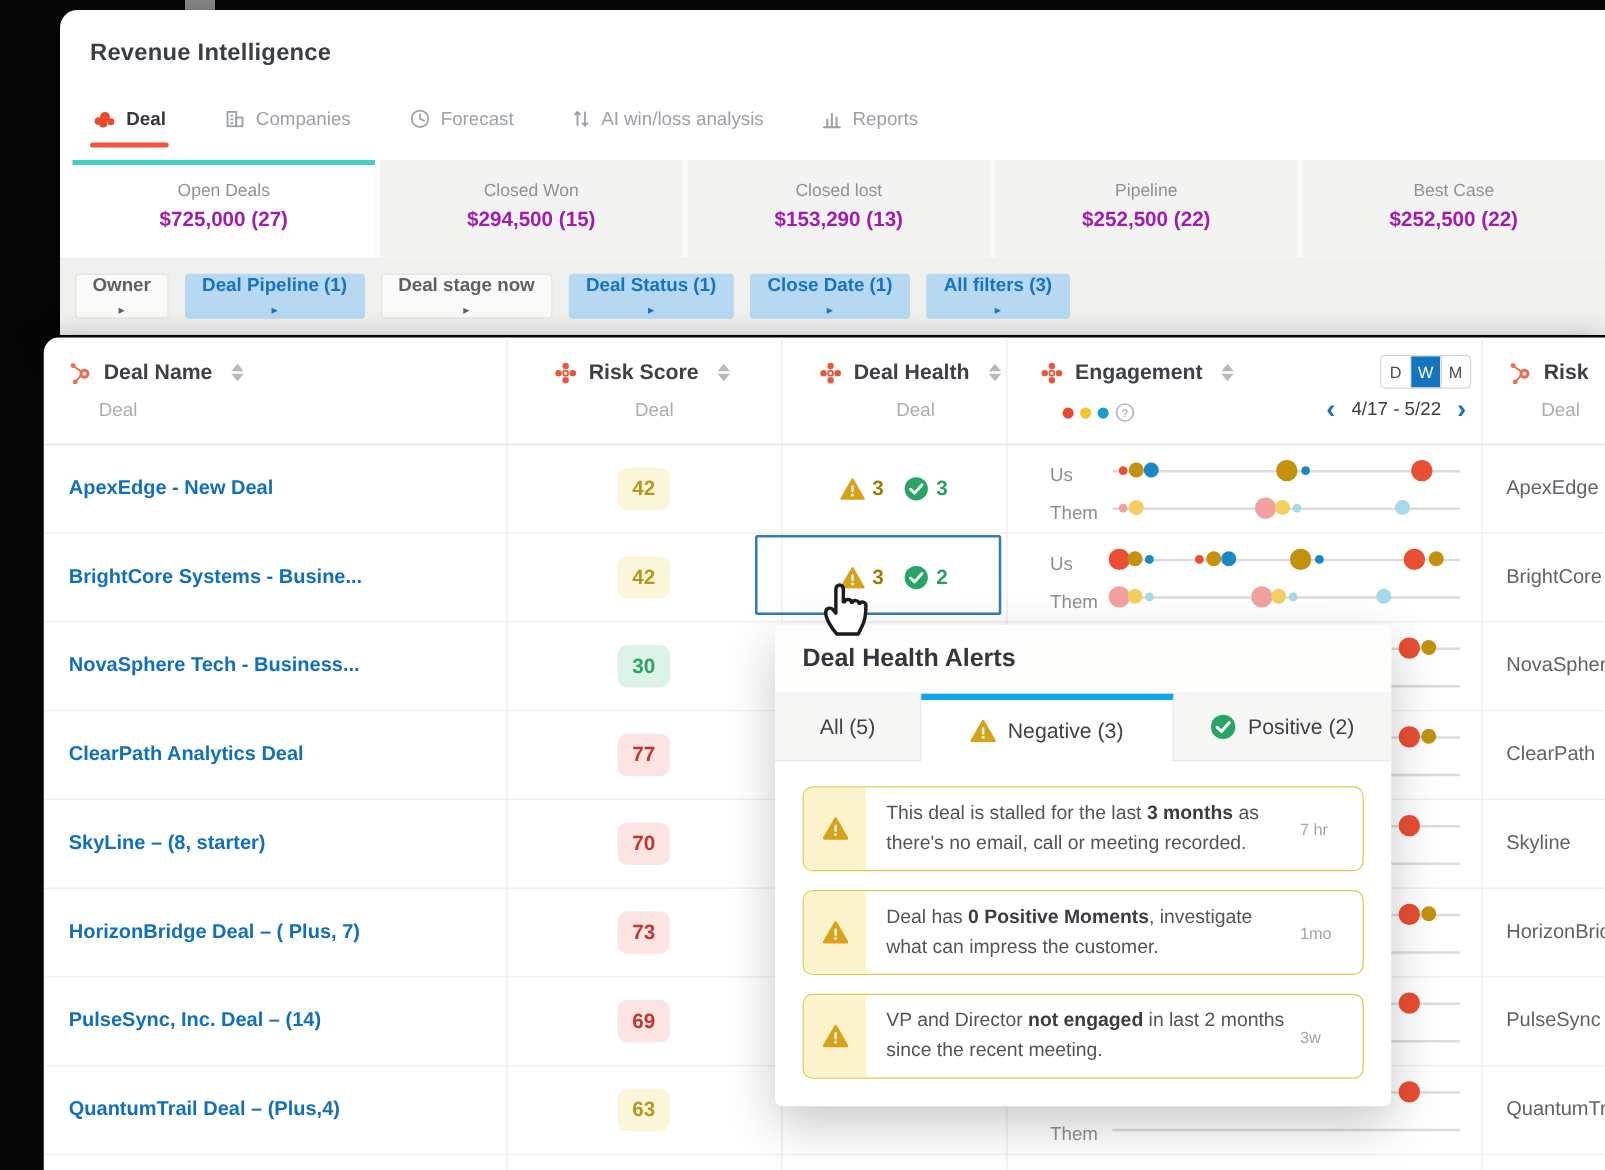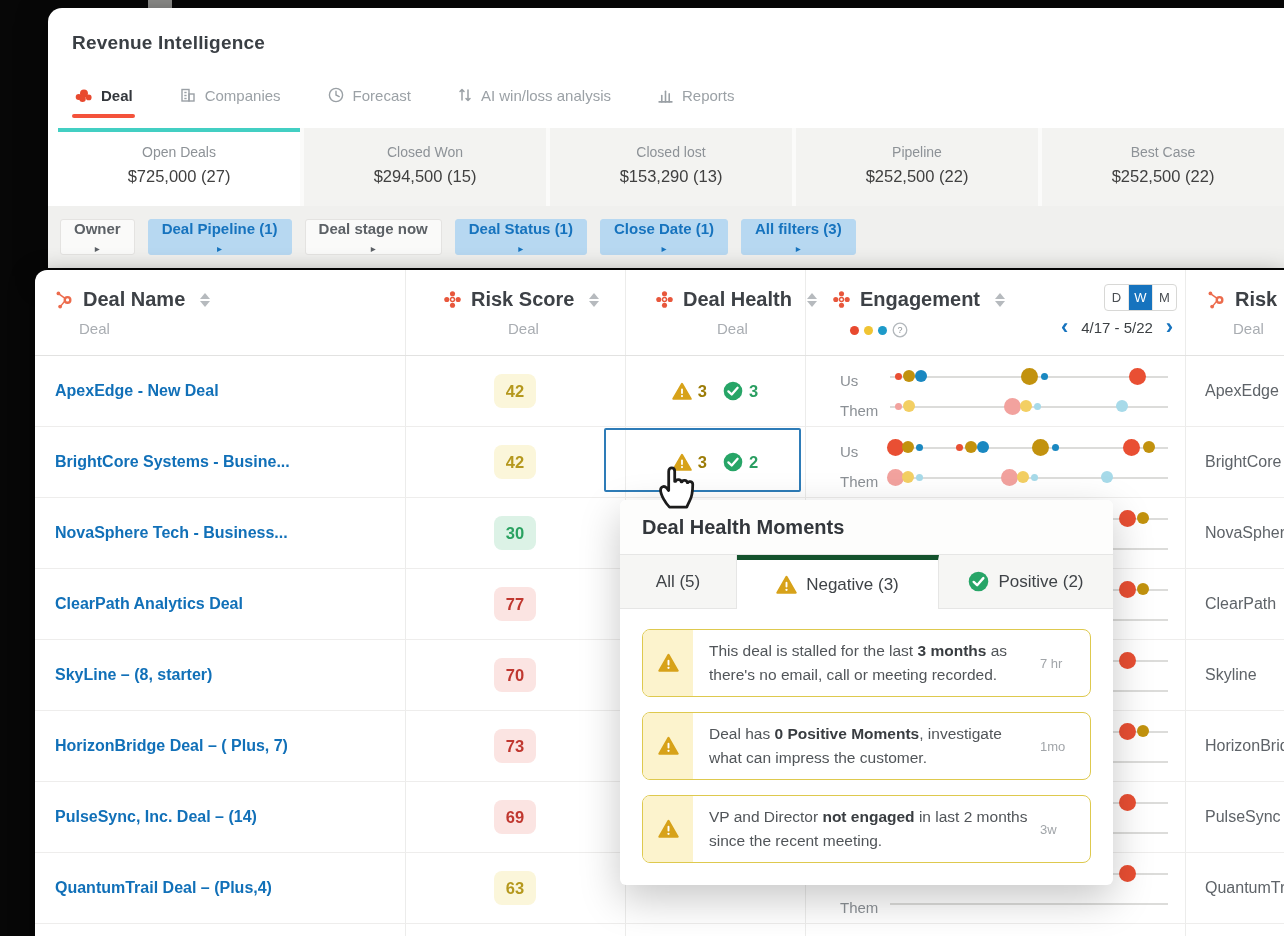--- a/index.html
+++ b/index.html
@@ -15,42 +15,42 @@
   .nav{position:absolute;left:26px;top:78px;display:flex;gap:46px;align-items:center;}
   .nav-tab{position:relative;display:flex;align-items:center;gap:8px;font-size:15px;color:#9ba1a6;cursor:pointer;white-space:nowrap;}
   .nav-tab.active{color:#33373c;font-weight:700;}
   .nav-tab.active::after{content:"";position:absolute;left:-2px;right:-2px;bottom:-14px;height:4px;background:#f4523b;border-radius:2px;}
   .nav-tab .ico{display:inline-flex;}
 
   .summary{position:absolute;left:10px;right:0;top:120px;height:78px;display:flex;gap:4px;background:#fbfbfa;text-align:center;}
   .sum-card{flex:1;background:#f3f3f1;border-top:4px solid transparent;padding:12px 20px 0 20px;box-sizing:border-box;cursor:pointer;}
   .sum-card.active{background:#fff;border-top-color:#43cfc3;}
   .sum-label{font-size:14px;color:#8d9297;margin-bottom:7px;}
-  .sum-value{font-size:16.5px;font-weight:400;color:#404040;}
+  .sum-value{font-size:16.5px;font-weight:700;color:#a21caf;}
 
   .filterbar{position:absolute;left:0;right:0;top:198px;height:62px;background:#f0f0ee;display:flex;align-items:center;padding-left:12px;gap:13px;box-sizing:border-box;}
   .search{position:relative;width:292px;height:36px;background:#fff;border:1px solid #ddddda;border-radius:3px;box-sizing:border-box;flex:none;}
   .search input{border:none;outline:none;background:transparent;width:250px;height:32px;margin:1px 0 0 12px;font-size:13.5px;color:#5c6166;font-family:inherit;}
   .search input::placeholder{color:#a9adb2;}
   .s-ico{position:absolute;right:10px;top:9px;}
   .fbtns{display:flex;gap:13px;align-items:center;}
   .fbtn{height:34px;display:inline-flex;align-items:center;gap:7px;padding:0 13px;border-radius:3px;
         background:#fafaf9;border:1px solid #e4e3e1;color:#5c6166;font-size:15px;font-weight:600;cursor:pointer;white-space:nowrap;flex-direction:column;}
   .fbtn.blue{background:#b7d8f1;border-color:#b7d8f1;color:#1673be;font-weight:700;}
   .fbtn .caret{font-size:10px;line-height:1;}
 
   
   .table-card{position:absolute;left:35px;top:270px;width:1249px;height:700px;background:#fff;
               border-radius:12px 0 0 0;box-shadow:0 6px 26px rgba(0,0,0,.45);overflow:hidden;}
   .vline{position:absolute;top:0;bottom:0;width:1px;background:#ececeb;}
   .v1{left:370px}.v2{left:590px}.v3{left:770px}.v4{left:1150px}
   .thead{position:absolute;left:0;top:0;width:100%;height:86px;border-bottom:1px solid #e2e2e1;box-sizing:border-box;}
   .hc{position:absolute;top:0;}
   .hc-row{display:flex;align-items:center;gap:9px;position:absolute;top:18px;white-space:nowrap;}
-  .hc-t{font-size:20px;font-weight:700;color:#3d4146;}
+  .hc-t{font-size:17px;font-weight:700;color:#3d4146;}
   .hc-sub{position:absolute;top:50px;font-size:15px;color:#a9adb2;}
   .sort{display:inline-flex;flex-direction:column;gap:2px;margin-left:6px;cursor:pointer;}
   .sort i{width:0;height:0;border-left:5px solid transparent;border-right:5px solid transparent;}
   .sort .up{border-bottom:6px solid #b6babe;}
   .sort .dn{border-top:6px solid #b6babe;}
   .hc-legend{position:absolute;top:52px;display:flex;align-items:center;gap:5px;}
   .leg-dot{width:9px;height:9px;border-radius:50%;display:inline-block;}
   .dwm{position:absolute;left:1069px;top:14px;display:flex;border:1px solid #d8d8d6;border-radius:4px;overflow:hidden;background:#fff;}
   .dwm span{width:23px;height:25px;display:flex;align-items:center;justify-content:center;font-size:13px;color:#4a4e53;cursor:pointer;border-right:1px solid #e7e7e5;}
   .dwm span:last-child{border-right:none;}
@@ -83,21 +83,21 @@
   .popup{position:absolute;left:620px;top:500px;width:493px;height:385px;background:#fff;border-radius:6px;
          box-shadow:0 14px 40px rgba(0,0,0,.22);z-index:50;}
   .p-head{height:54px;display:flex;align-items:center;padding-left:22px;border-bottom:1px solid #e6e6e5;
           font-size:20px;font-weight:700;color:#33373c;background:#fdfdfc;border-radius:6px 6px 0 0;}
   .p-tabs{display:flex;height:54px;}
   .p-tab{display:flex;align-items:center;justify-content:center;gap:9px;font-size:17px;color:#3f4347;cursor:pointer;
          background:#f6f6f4;border-right:1px solid #e6e6e5;border-bottom:1px solid #e6e6e5;box-sizing:border-box;}
   .p-tab:nth-child(1){width:117px;}
   .p-tab:nth-child(2){width:202px;}
   .p-tab:nth-child(3){width:174px;border-right:none;}
-  .p-tab.active{background:#fff;border-top:5px solid #14532d;border-bottom:none;}
+  .p-tab.active{background:#fff;border-top:5px solid #0ea5e9;border-bottom:none;}
   .p-body{padding:20px 22px;display:flex;flex-direction:column;gap:15px;}
   .alert{display:flex;border:1px solid #dec94e;border-radius:8px;overflow:hidden;height:66px;cursor:pointer;background:#fff;}
   .a-stripe{width:50px;background:#fcf3cd;display:flex;align-items:center;justify-content:center;flex:none;}
   .a-text{flex:1;padding:8px 6px 8px 16px;font-size:15.5px;color:#515559;line-height:1.55;display:flex;flex-direction:column;justify-content:center;}
   .a-text b{color:#393d41;}
   .a-age{width:50px;display:flex;align-items:center;justify-content:flex-start;font-size:13px;color:#a1a5a9;flex:none;}
 
   .cursor{position:absolute;left:650px;top:458px;z-index:60;}
   .ico{display:inline-flex;align-items:center;}
 </style>
@@ -589,21 +589,21 @@
               </span>
             </div>
           </div>
           <span class="comp"></span>
         </div>
       </div>
   </section>
 
   <div class="popup">
     <div class="p-head">
-      <span>Deal Health Moments</span>
+      <span>Deal Health Alerts</span>
     </div>
     <div class="p-tabs" id="popup-tabs">
         <div class="p-tab">
           <span>All (5)</span>
         </div>
         <div class="p-tab active">
           <span class="ico">
             <svg width="21" height="19.32" viewBox="0 0 22 20">
               <path d="M11 1.8 L20.6 18.4 L1.4 18.4 Z" fill="#d7a21a" stroke="#d7a21a" stroke-width="2.2" stroke-linejoin="round"></path>
               <rect x="10" y="7" width="2" height="6" rx="1" fill="#fff"></rect>

